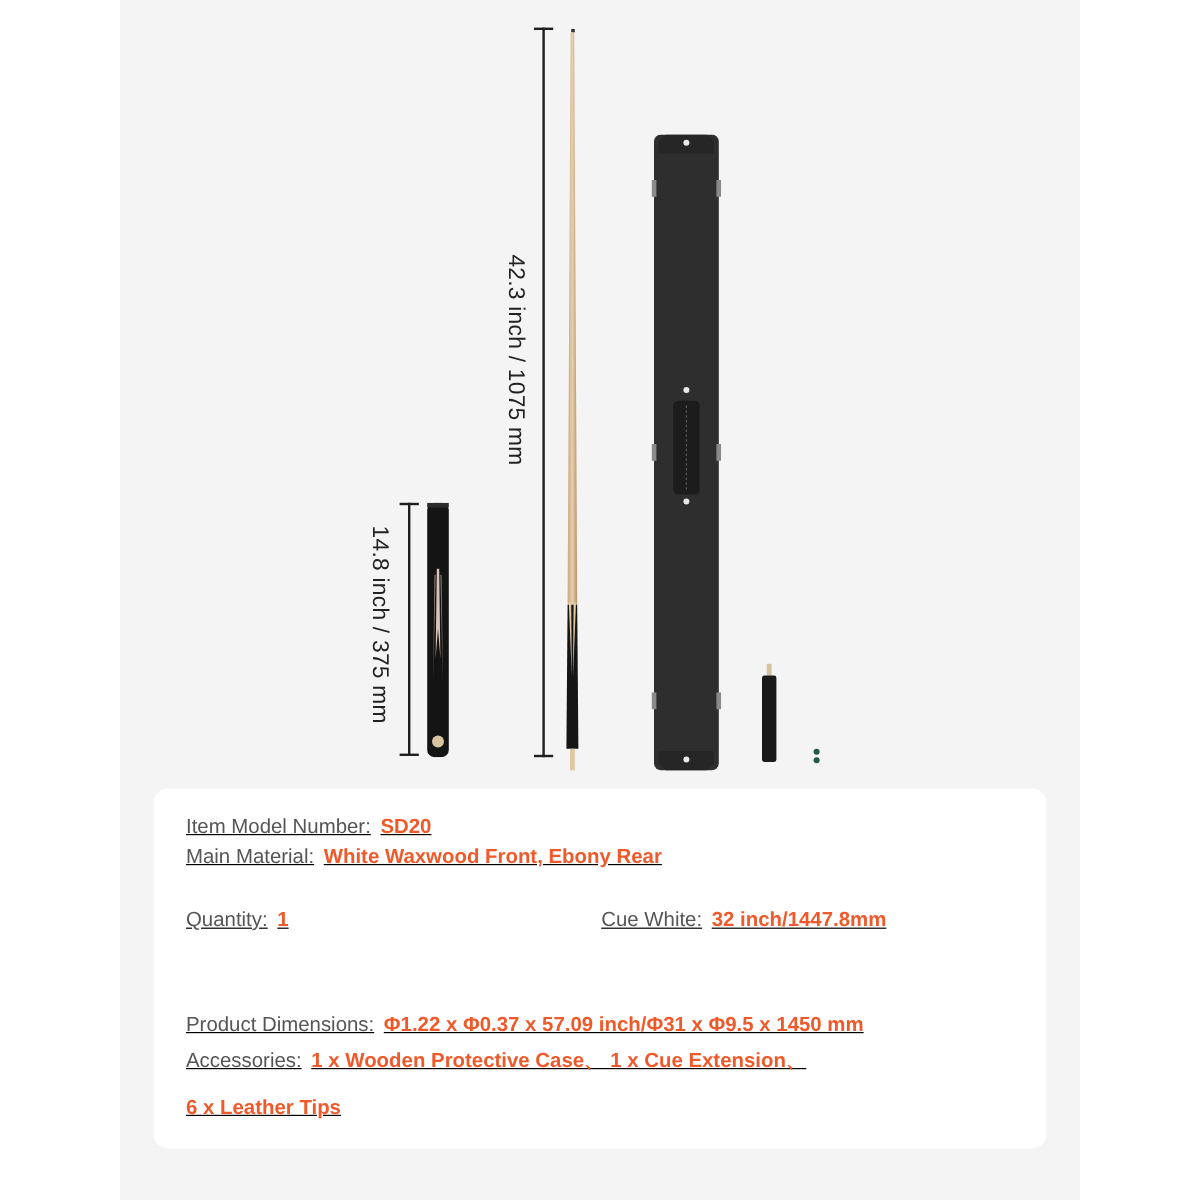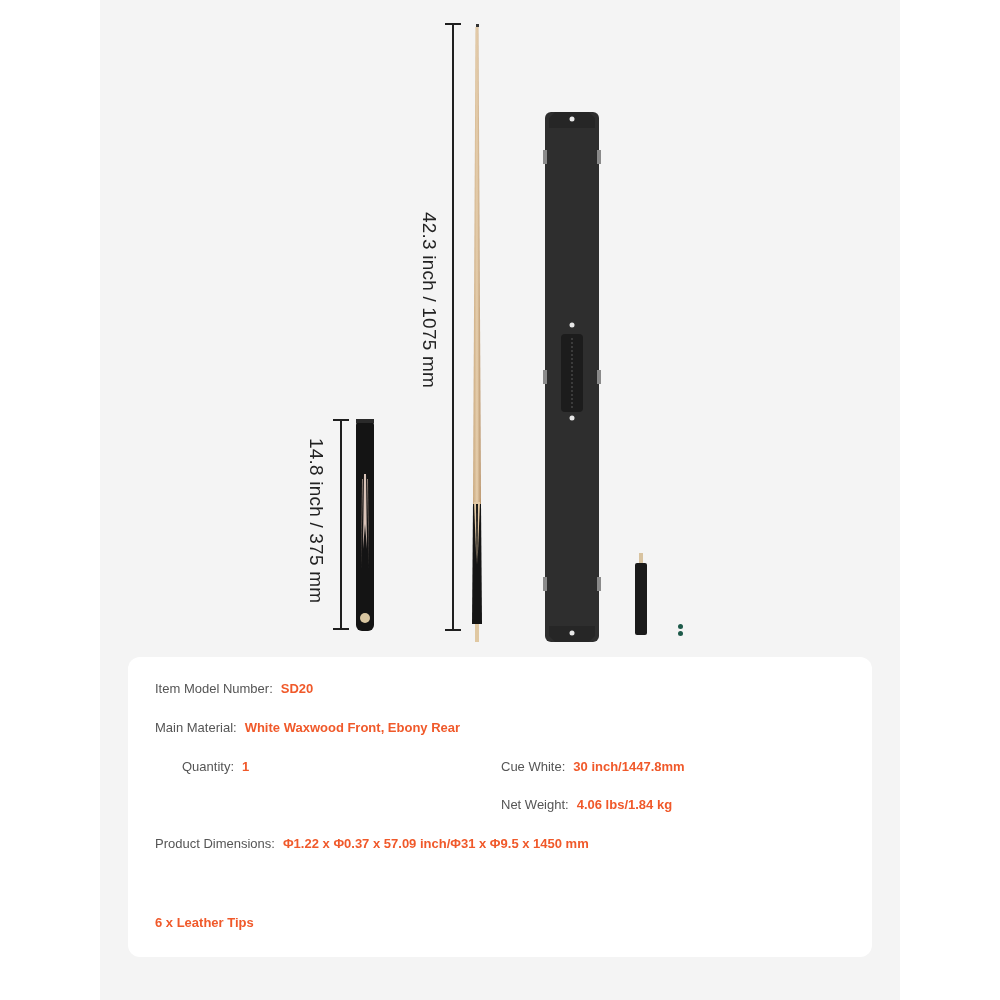--- a/index.html
+++ b/index.html
@@ -23,21 +23,21 @@
   .case { position: absolute; left: 543px; top: 112px; width: 58px; height: 530px; }
 
   .extension { position: absolute; left: 634px; top: 553px; width: 14px; height: 82px; }
 
   .tips { position: absolute; left: 678px; top: 624px; width: 6px; height: 14px; }
   .tip-dot { width: 5px; height: 5px; border-radius: 50%; background: #1e5a4a; margin-bottom: 2px; }
 
   
   .spec-card { position: absolute; left: 128px; top: 657px; width: 744px; height: 300px;
                background: #ffffff; border-radius: 12px; }
-  .spec-row { position: absolute; font-size: 13px; white-space: nowrap; line-height: 24px; }
+  .spec-row { position: absolute; font-size: 17px; white-space: nowrap; line-height: 24px; text-decoration: underline; }
   .spec-label { color: #555555; }
   .spec-value { color: #f0592a; font-weight: bold; margin-left: 8px; }
   .spec-value.only { margin-left: 0; }
 </style>
 </head>
 <body>
 
 <div class="panel"></div>
 
 <div class="dim-cap" style="left:445px; top:23px;"></div>
@@ -108,31 +108,31 @@
 
 <div class="tips">
   <div class="tip-dot"></div>
   <div class="tip-dot"></div>
 </div>
 
 <div class="spec-card">
   <div class="spec-row" style="left:27px; top:20px;">
     <span class="spec-label">Item Model Number:</span><span class="spec-value">SD20</span>
   </div>
-  <div class="spec-row" style="left:27px; top:59px;">
+  <div class="spec-row" style="left:27px; top:45px;">
     <span class="spec-label">Main Material:</span><span class="spec-value">White Waxwood Front, Ebony Rear</span>
   </div>
-  <div class="spec-row" style="left:27px; top:98px;margin-left:27px;">
+  <div class="spec-row" style="left:27px; top:98px;">
     <span class="spec-label">Quantity:</span><span class="spec-value">1</span>
   </div>
   <div class="spec-row" style="left:373px; top:98px;">
-    <span class="spec-label">Cue White:</span><span class="spec-value">30 inch/1447.8mm</span>
+    <span class="spec-label">Cue White:</span><span class="spec-value">32 inch/1447.8mm</span>
   </div>
-  <div class="spec-row" style="left:373px; top:136px;">
-    <span class="spec-label">Net Weight:</span><span class="spec-value">4.06 lbs/1.84 kg</span>
+  <div class="spec-row" style="left:27px; top:185px;">
+    <span class="spec-label">Product Dimensions:</span><span class="spec-value">Φ1.22 x Φ0.37 x 57.09 inch/Φ31 x Φ9.5 x 1450 mm</span>
   </div>
-  <div class="spec-row" style="left:27px; top:175px;">
-    <span class="spec-label">Product Dimensions:</span><span class="spec-value">Φ1.22 x Φ0.37 x 57.09 inch/Φ31 x Φ9.5 x 1450 mm</span>
+  <div class="spec-row" style="left:27px; top:215px;">
+    <span class="spec-label">Accessories:</span><span class="spec-value">1 x Wooden Protective Case、 1 x Cue Extension、</span>
   </div>
   <div class="spec-row" style="left:27px; top:254px;">
     <span class="spec-value only">6 x Leather Tips</span>
   </div>
 </div>
 
 </body></html>

